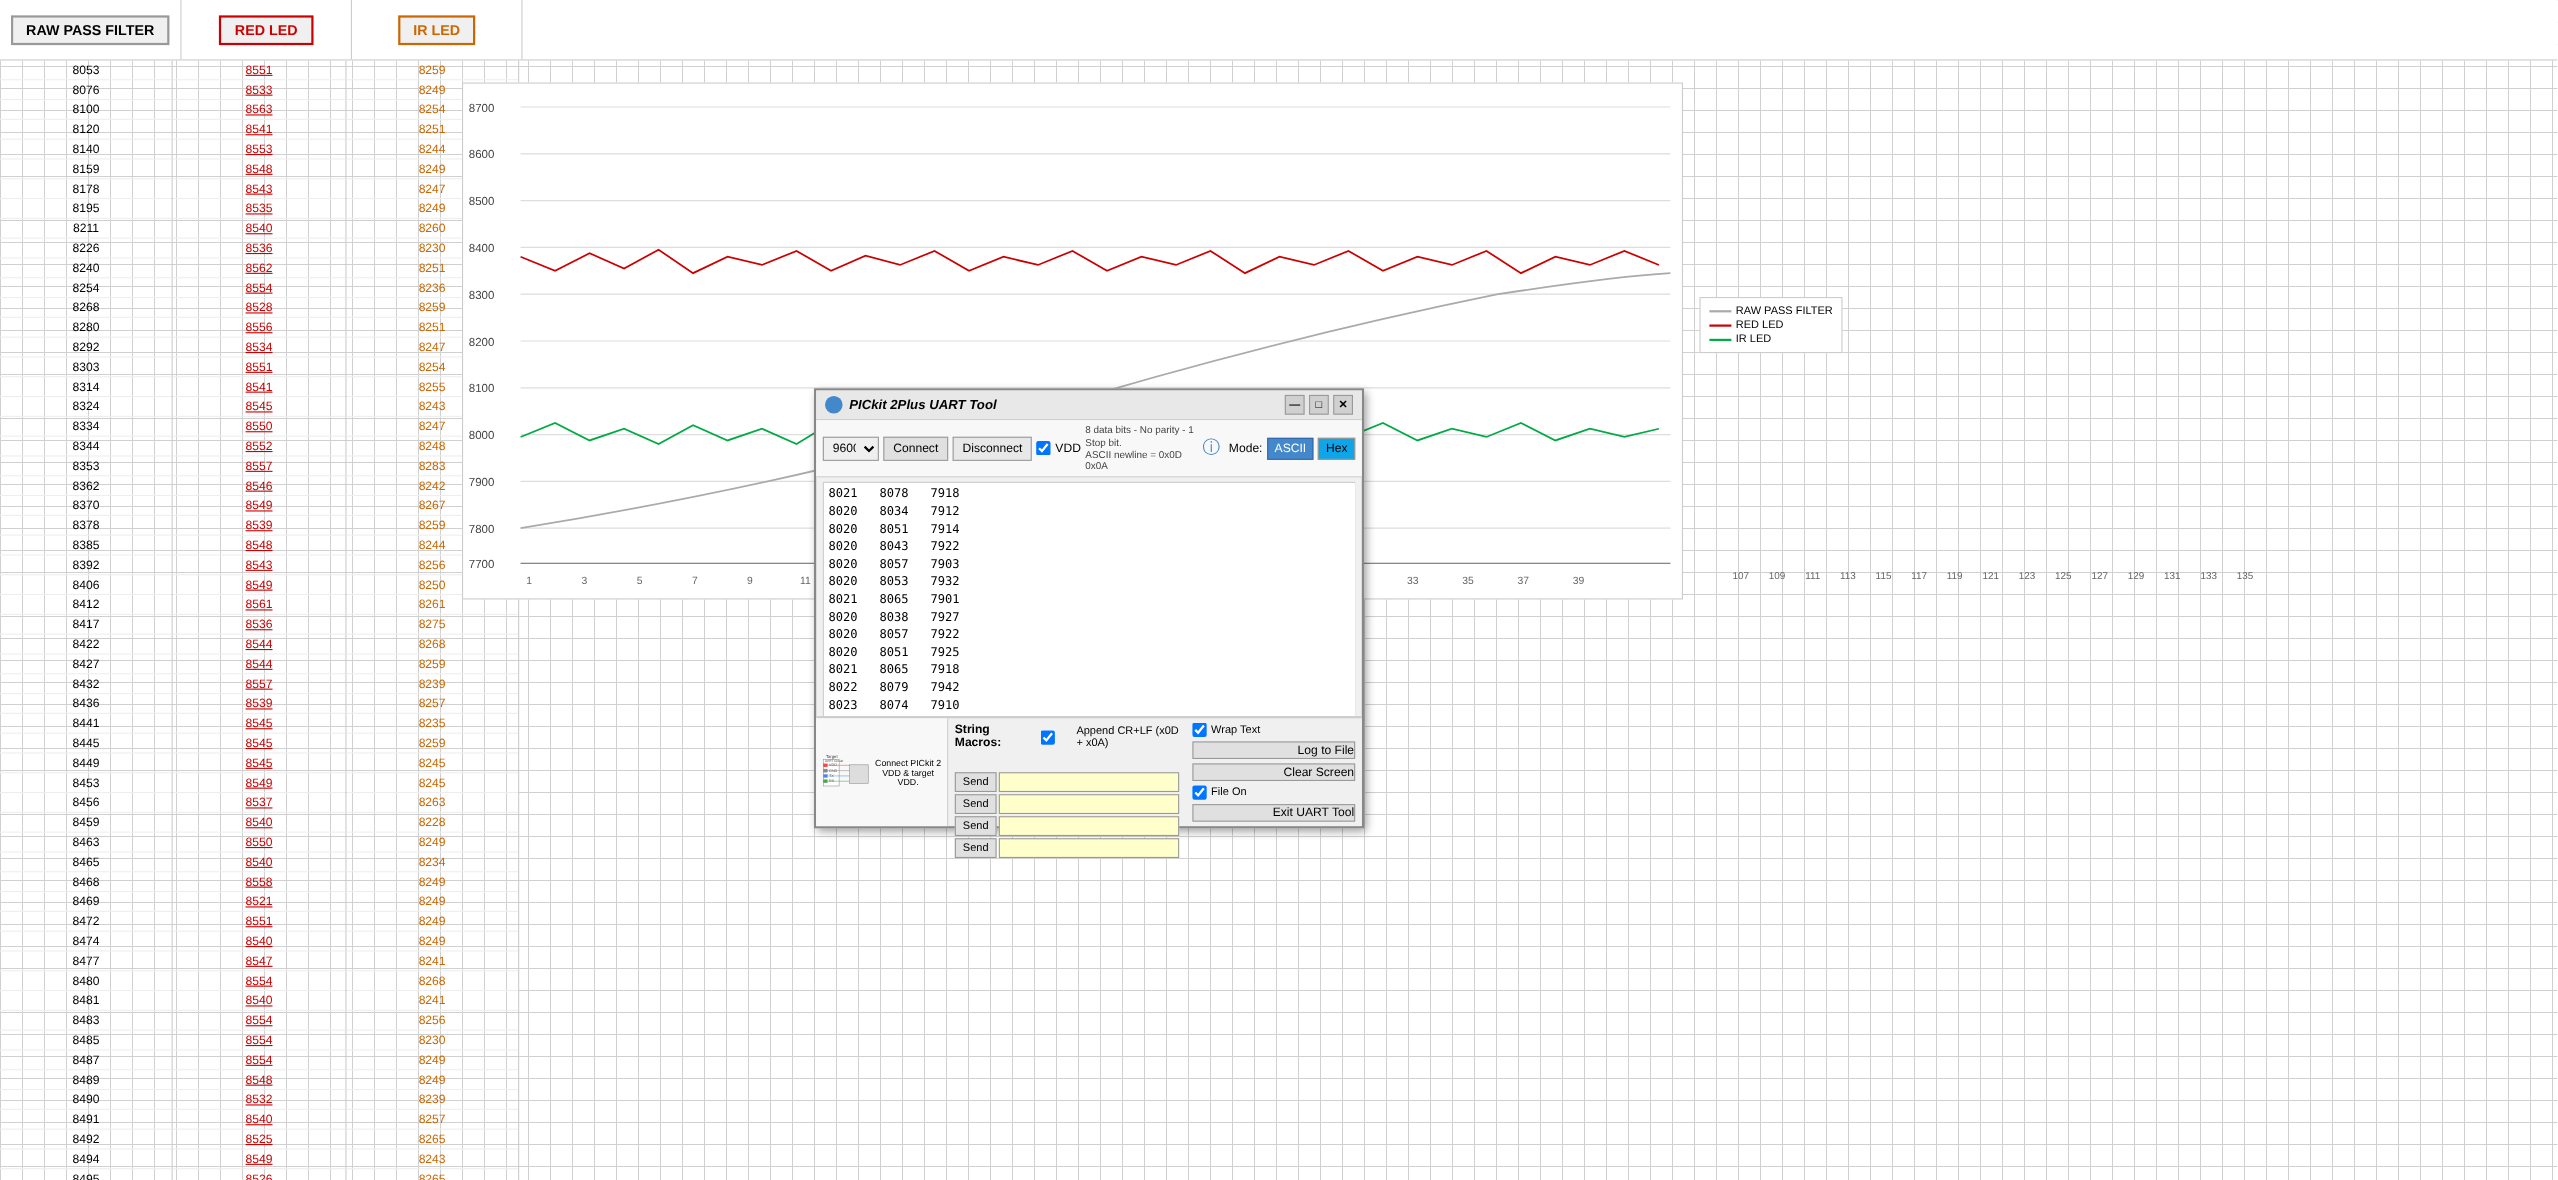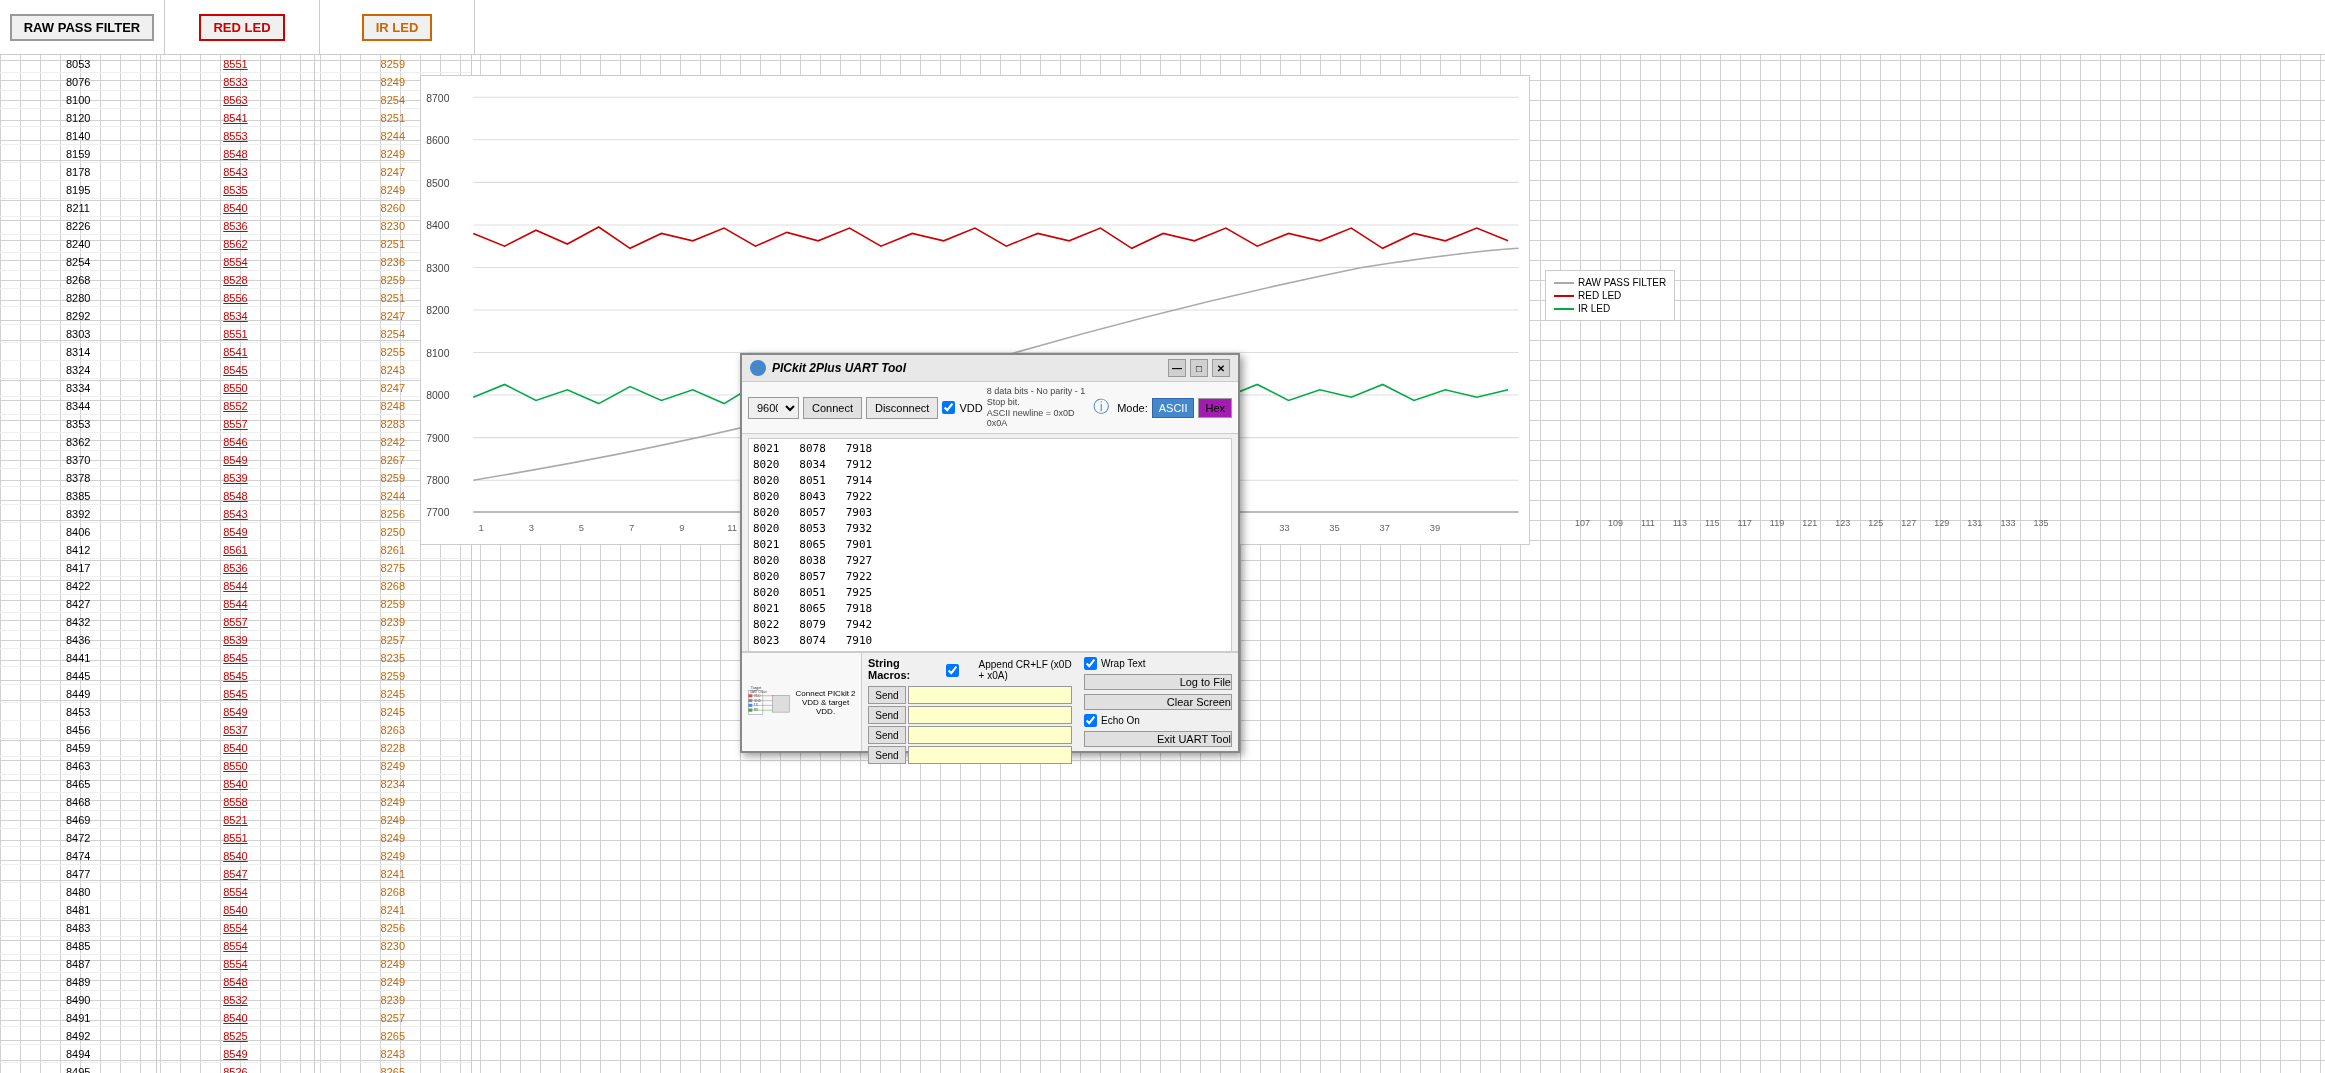--- a/index.html
+++ b/index.html
@@ -228,21 +228,21 @@
       height: 20px;
       padding: 0 6px;
       font-size: 11px;
       background: #4488cc;
       color: #fff;
       border: 1px solid #3366aa;
       cursor: pointer;
     }
 
     .mode-btn.inactive {
-      background: #a21caf;
+      background: #0ea5e9;
       color: #000;
       border: 1px solid #999;
     }
 
     
     .uart-log {
       height: 220px;
       overflow-y: scroll;
       background: #fff;
       border: 1px solid #ccc;
@@ -723,21 +723,21 @@
 
         <line x1="13" y1="21" x2="55" y2="21" stroke="#ff4444" stroke-width="1"></line>
         <line x1="13" y1="31" x2="55" y2="31" stroke="#888" stroke-width="1"></line>
         <line x1="13" y1="41" x2="55" y2="41" stroke="#4488ff" stroke-width="1"></line>
         <line x1="13" y1="51" x2="55" y2="51" stroke="#44aa44" stroke-width="1"></line>
       </svg>
       <span style="font-size:8px;text-align:center;">Connect PICkit 2 VDD &amp; target VDD.</span>
     </div>
 
     <div class="uart-macros">
-      <div style="display:flex; align-items:center; gap:20px; margin-bottom:3px;">
+      <div style="display:flex; align-items:center; gap:20px; margin-bottom:19px;">
         <span class="uart-macros-title">String Macros:</span>
         <input type="checkbox" checked="" style="">
         <label style="font-size:10px;">Append CR+LF (x0D + x0A)</label>
       </div>
       <div class="uart-send-row">
         <button class="send-btn">Send</button>
         <input class="send-input" type="text" style="">
       </div>
       <div class="uart-send-row">
         <button class="send-btn">Send</button>
@@ -755,18 +755,18 @@
 
     <div class="uart-right-panel">
       <div style="display:flex; align-items:center; gap:4px;">
         <input type="checkbox" checked="" style="">
         <label style="font-size:10px;">Wrap Text</label>
       </div>
       <button class="uart-right-btn">Log to File</button>
       <button class="uart-right-btn">Clear Screen</button>
       <div style="display:flex; align-items:center; gap:4px;">
         <input type="checkbox" checked="" style="">
-        <label style="font-size:10px;">Echo On</label>
+        <label style="font-size:10px;">File On</label>
       </div>
       <button class="uart-right-btn">Exit UART Tool</button>
     </div>
   </div>
 </div>
 
 </body></html>

